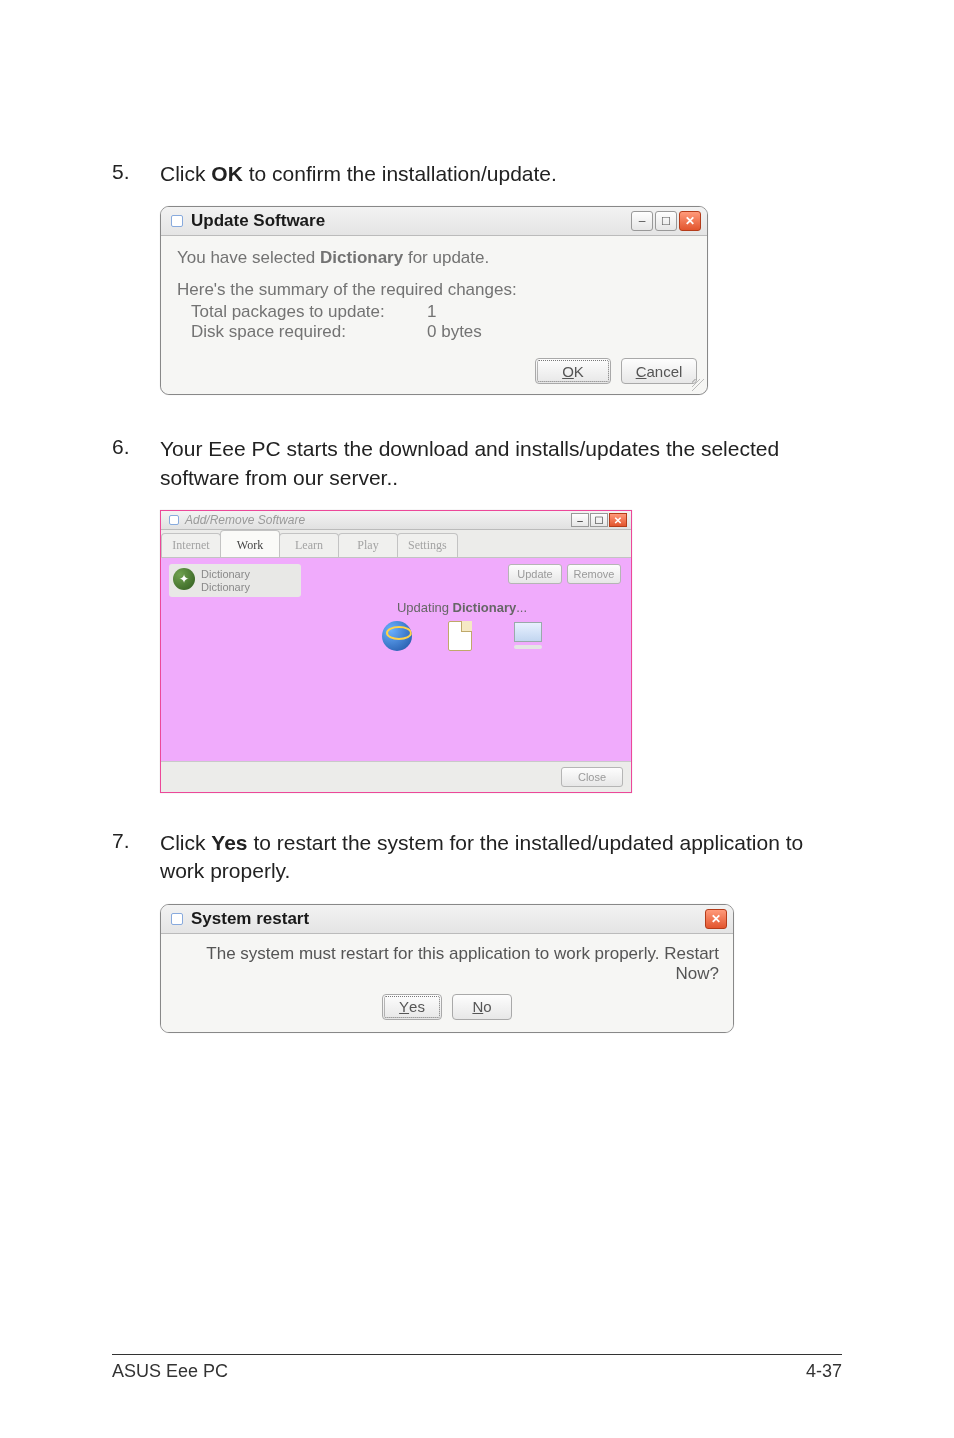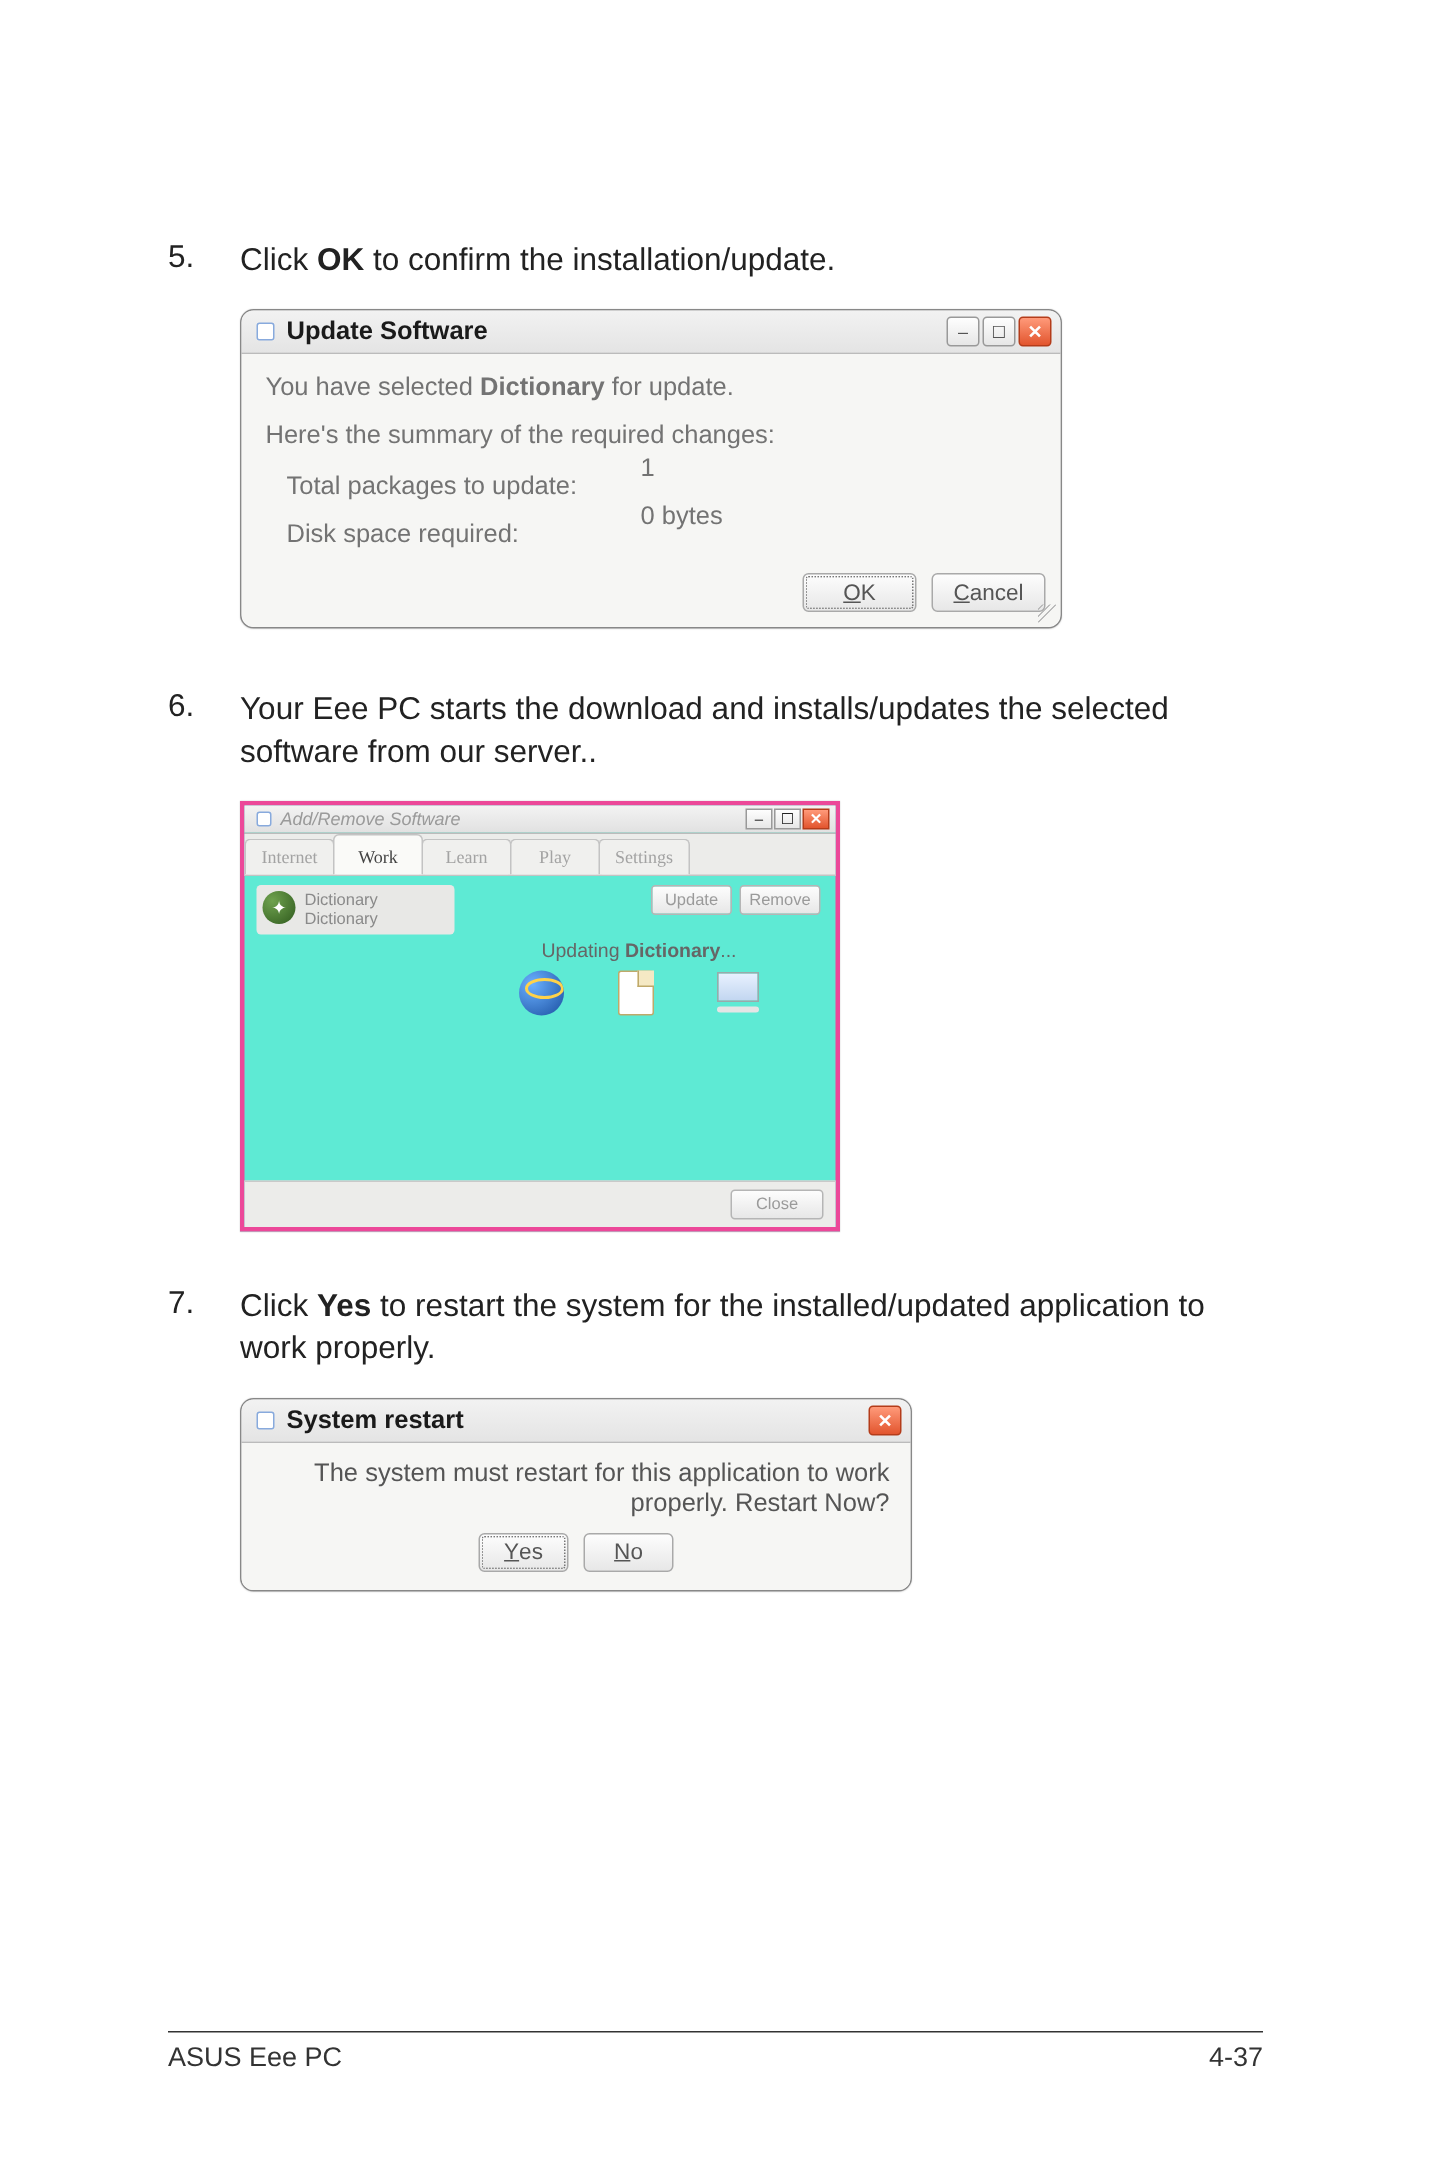--- a/index.html
+++ b/index.html
@@ -73,21 +73,21 @@
     .dialog1-body {
       padding: 12px 16px 10px;
       background: #f6f6f4;
       font-size: 17px;
       color: #737373;
     }
     .dialog1-body .l1 { margin-bottom:12px; }
     .dialog1-body .l2 { margin-bottom:2px; }
     .dialog1-body .indent { padding-left:14px; }
     .row2col { display:flex; }
-    .row2col .c1 { width:236px;margin-top:12px; }
+    .row2col .c1 { width:236px; }
     .row2col .c2 { flex:1; }
 
     .dialog1-actions {
       padding: 6px 10px 10px;
       background: #f6f6f4;
       display:flex; justify-content:flex-end; gap:10px;
       border-bottom-left-radius:9px;border-bottom-right-radius:9px;
       position: relative;
     }
     .btn {
@@ -104,23 +104,23 @@
       position:absolute; right:3px; bottom:3px;
       width:12px;height:12px;
       background:
         linear-gradient(135deg, transparent 0 2px, #bbb 2px 3px, transparent 3px 5px, #bbb 5px 6px, transparent 6px 8px, #bbb 8px 9px, transparent 9px);
     }
 
     
     .dialog2 {
       margin-left: 48px;
       margin-bottom: 36px;
-      width: 400px;
-      border:3px solid #ec4899;
-      background:#5eead4;
+      width: 472px;
+      border:1px solid #ec4899;
+      background:#f0abfc;
       box-shadow:0 0 1px rgba(0,0,0,.2);
     }
     .titlebar2 {
       background: linear-gradient(#f3f3f3,#e1e1e1);
       display:flex;align-items:center;
       padding:2px 4px 2px 8px;
       border-bottom:1px solid #bbb;
     }
     .titlebar2 .ticon2 { width:10px;height:10px;background:#fff;border:1px solid #8ad;border-radius:2px;margin-right:6px; }
     .titlebar2 .ttext2 { font-size:12px;color:#9a9a9a;font-style:italic; }
@@ -185,21 +185,21 @@
     .icon-pc .mon::after{content:"";position:absolute;width:28px;height:4px;background:#e5e5e5;left:-1px;top:22px;border-radius:2px;}
     .dialog2-footer {
       border-top:1px solid #c9c9c9;
       background:#ececea;
       padding:5px 8px; display:flex;justify-content:flex-end;margin-top:24px;
     }
 
     
     .dialog3 {
       margin-left:48px;
-      width:448px;
+      width:574px;
       border:1px solid #888;
       border-radius:9px;
       overflow:hidden;
       box-shadow:0 0 1px rgba(0,0,0,.2);
     }
     .dialog3-body {
       background:#f6f6f4;
       padding:10px 14px 12px;
       font-size:17px; color:#555;text-align:right;
     }

